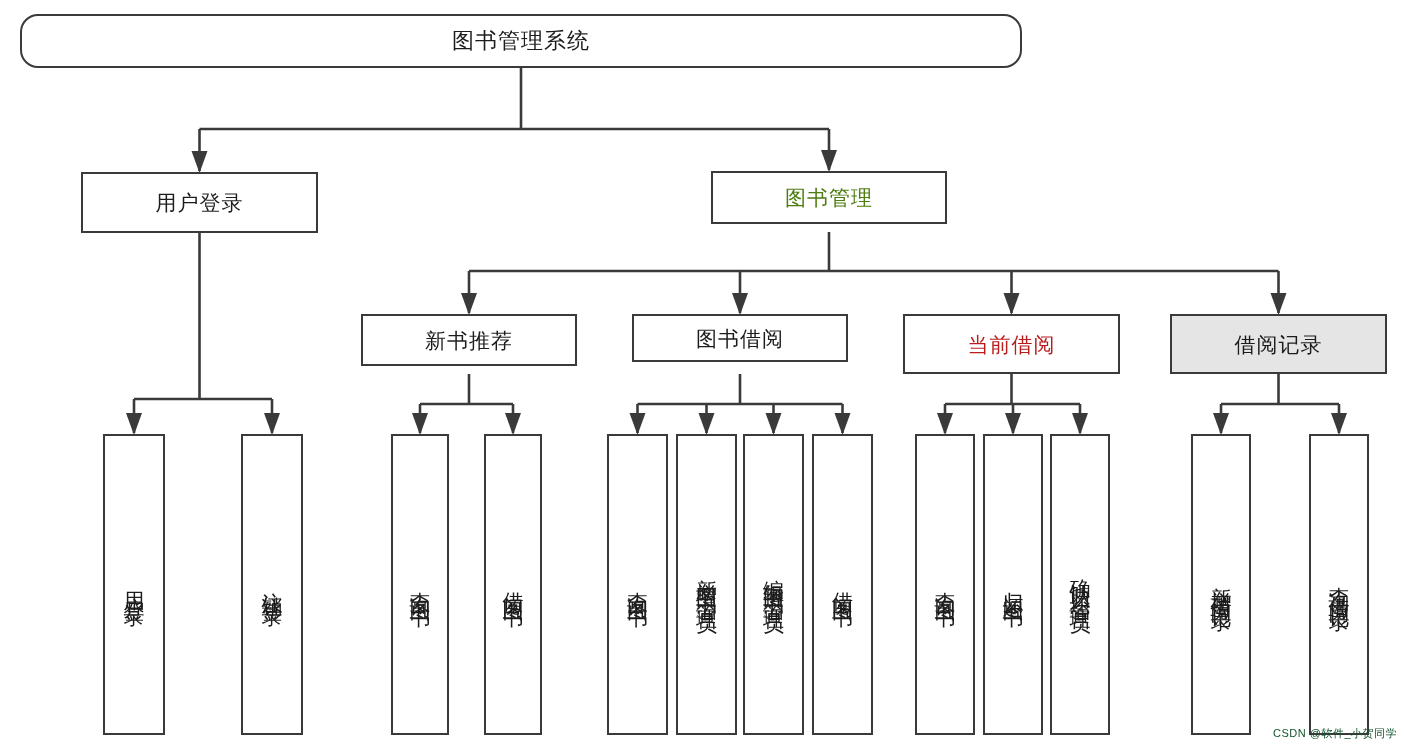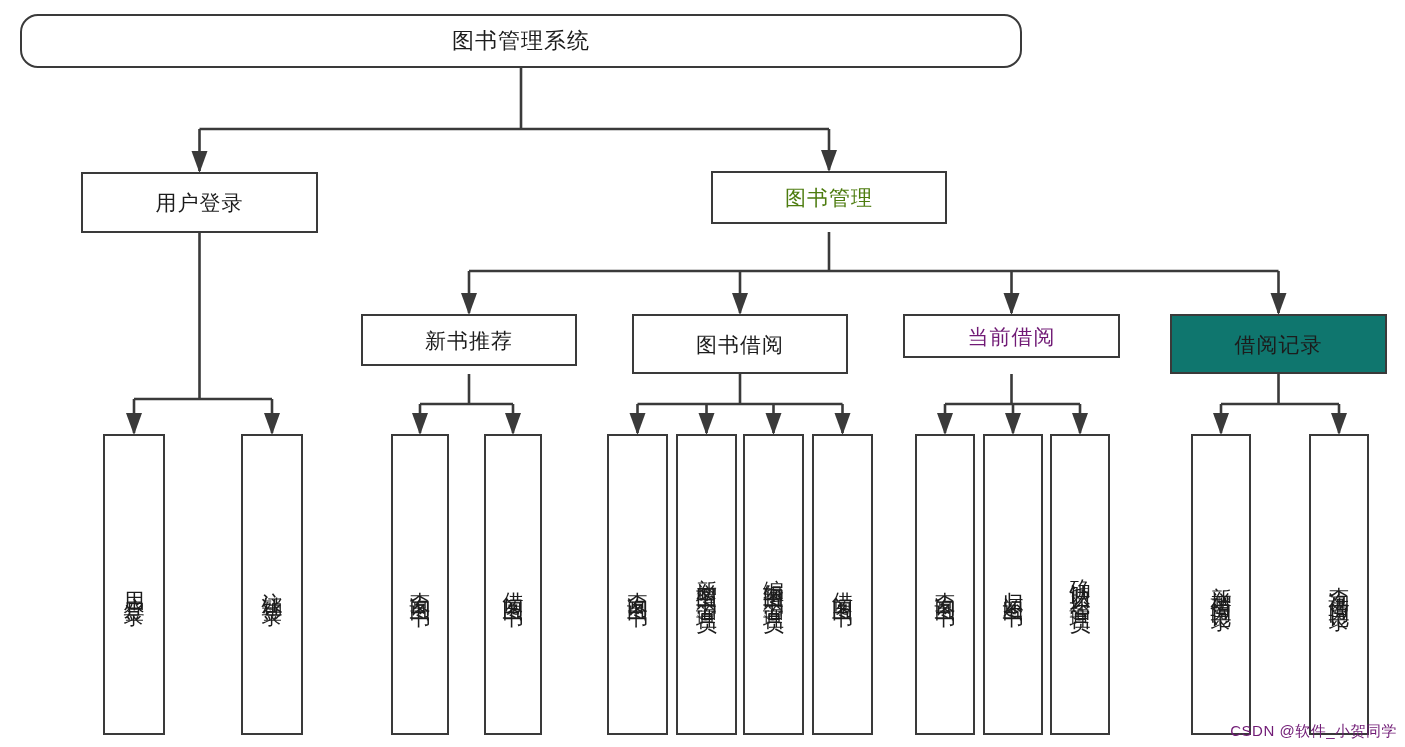--- a/index.html
+++ b/index.html
@@ -8,22 +8,22 @@
   #stage{position:relative;width:1405px;height:747px;background:#ffffff;}
   svg#wires{position:absolute;left:0;top:0;width:1405px;height:747px;}
   .node{position:absolute;box-sizing:border-box;background:#ffffff;
         border:2px solid #3a3a3a;display:flex;align-items:center;
         justify-content:center;color:#1c1c1c;}
   .node.horiz{font-size:21px;letter-spacing:1px;line-height:1;}
   .node.vert{writing-mode:vertical-rl;text-orientation:upright;
              font-size:21px;letter-spacing:5px;line-height:1.05;
              padding:6px 0;text-align:center;}
   .node.root{font-size:22px;}
-  #watermark{position:absolute;right:8px;bottom:6px;font-size:15px;
-             color:#701a75;letter-spacing:.5px;white-space:nowrap;}
+  #watermark{position:absolute;right:8px;bottom:6px;font-size:11px;
+             color:#14532d;letter-spacing:.5px;white-space:nowrap;}
 </style>
 </head>
 <body>
 
 <div id="stage">
   <svg id="wires" viewBox="0 0 1405 747" xmlns="http://www.w3.org/2000/svg">
       <line x1="521" y1="68" x2="521" y2="129" stroke="#3a3a3a" stroke-width="2.6"></line>
       <line x1="199.5" y1="129" x2="829" y2="129" stroke="#3a3a3a" stroke-width="2.6"></line>
       <line x1="199.5" y1="129" x2="199.5" y2="171" stroke="#3a3a3a" stroke-width="2.6"></line>
       <polygon points="191.5,151 207.5,151 199.5,173" fill="#3a3a3a"></polygon>
@@ -82,27 +82,27 @@
       </div>
       <div class="node horiz" style="left: 81px; top: 172px; width: 237px; height: 61px; border-color: rgb(58, 58, 58); background: rgb(255, 255, 255); color: rgb(28, 28, 28);">
         <span>用户登录</span>
       </div>
       <div class="node horiz" style="left: 711px; top: 171px; width: 236px; height: 53px; border-color: rgb(58, 58, 58); background: rgb(255, 255, 255); color: #4d7c0f;">
         <span>图书管理</span>
       </div>
       <div class="node horiz" style="left: 361px; top: 314px; width: 216px; height: 52px; border-color: rgb(58, 58, 58); background: rgb(255, 255, 255); color: rgb(28, 28, 28);">
         <span>新书推荐</span>
       </div>
-      <div class="node horiz" style="left: 632px; top: 314px; width: 216px; height: 60px; border-color: rgb(58, 58, 58); background: rgb(255, 255, 255); color: rgb(28, 28, 28);">
+      <div class="node horiz" style="left: 632px; top: 314px; width: 216px; height: 48px; border-color: rgb(58, 58, 58); background: rgb(255, 255, 255); color: rgb(28, 28, 28);">
         <span>图书借阅</span>
       </div>
-      <div class="node horiz" style="left: 903px; top: 314px; width: 217px; height: 44px; border-color: rgb(58, 58, 58); background: rgb(255, 255, 255); color: #701a75;">
+      <div class="node horiz" style="left: 903px; top: 314px; width: 217px; height: 60px; border-color: rgb(58, 58, 58); background: rgb(255, 255, 255); color: #b91c1c;">
         <span>当前借阅</span>
       </div>
-      <div class="node horiz" style="left: 1170px; top: 314px; width: 217px; height: 60px; border-color: rgb(58, 58, 58); background: #0f766e; color: rgb(28, 28, 28);">
+      <div class="node horiz" style="left: 1170px; top: 314px; width: 217px; height: 60px; border-color: rgb(58, 58, 58); background: #e5e5e5; color: rgb(28, 28, 28);">
         <span>借阅记录</span>
       </div>
       <div class="node vert" style="left: 103px; top: 434px; width: 62px; height: 301px; border-color: rgb(58, 58, 58); background: rgb(255, 255, 255); color: rgb(28, 28, 28);">
         <span>用户登录</span>
       </div>
       <div class="node vert" style="left: 241px; top: 434px; width: 62px; height: 301px; border-color: rgb(58, 58, 58); background: rgb(255, 255, 255); color: rgb(28, 28, 28);">
         <span>注销登录</span>
       </div>
       <div class="node vert" style="left: 391px; top: 434px; width: 58px; height: 301px; border-color: rgb(58, 58, 58); background: rgb(255, 255, 255); color: rgb(28, 28, 28);">
         <span>查询图书</span>

